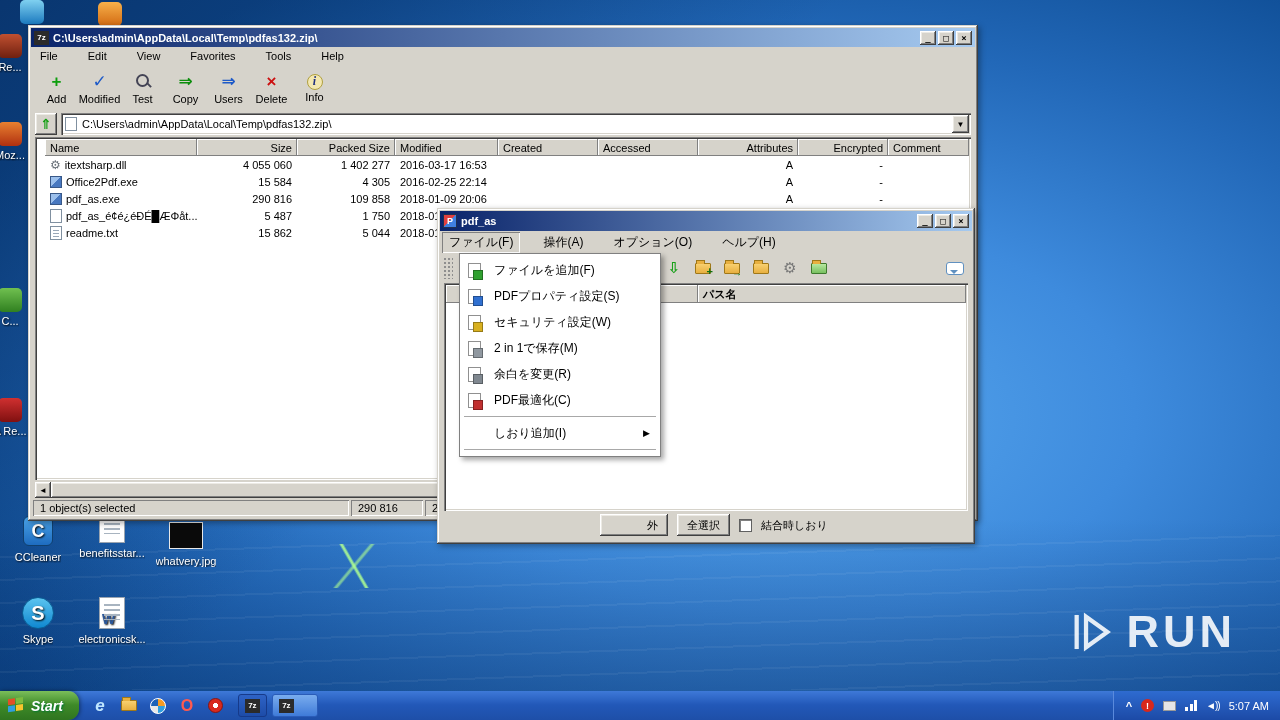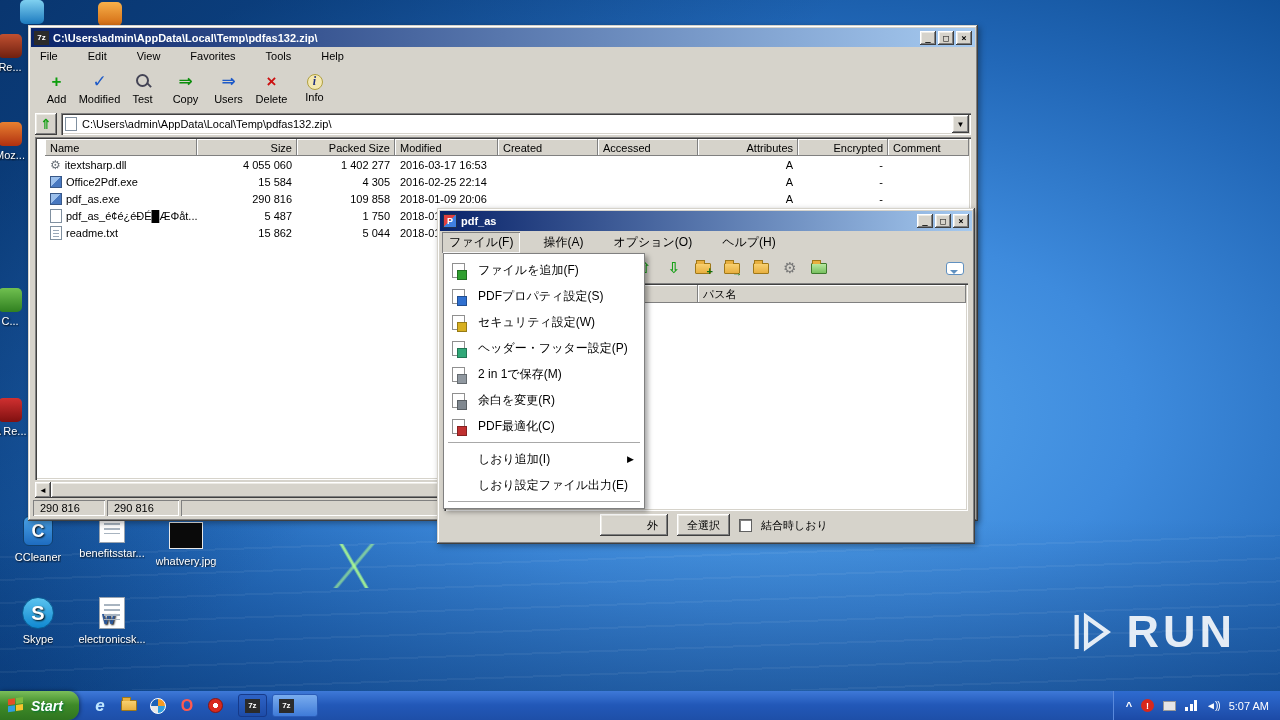--- a/index.html
+++ b/index.html
@@ -93,31 +93,31 @@
   .g-orange { color:#E08828; }
   .g-blue { color:#4878B8; }
   .g-gray { color:#787878; }
   .fold { width:16px; height:11px; background:linear-gradient(#F8D070,#E8B040); border:1px solid #A07818; border-radius:1px; position:relative; }
   .fold::before { content:""; position:absolute; top:-4px; left:0; width:7px; height:3px; background:#E8B040; border:1px solid #A07818; border-bottom:none; }
   .fold.badge::after { content:"+"; position:absolute; right:-3px; bottom:-4px; color:#107010; font-weight:bold; font-size:11px; }
   .fold.arrow::after { content:"→"; position:absolute; right:-3px; bottom:-5px; color:#107010; font-weight:bold; font-size:10px; }
   .fold.green { background:linear-gradient(#B8E8A0,#78C060); border-color:#3E7A2E; }
   .bubble { margin-left:auto; width:18px; height:13px; background:#fff; border:1px solid #6090C0; border-radius:3px; position:relative; }
   .bubble::after { content:""; position:absolute; left:3px; bottom:-4px; border:4px solid transparent; border-top-color:#6090C0; }
-  .plist { flex:1; margin:0 4px; display:flex; flex-direction:column; padding:2px; }
+  .plist { flex:1; margin:0 4px; display:flex; flex-direction:column; padding:2px;font-weight:bold; }
   .pcolhdr { flex:0 0 18px; display:flex; }
   .pcolhdr .hcell { height:18px; }
   .pbody { flex:1; background:#fff; }
   .pbottom { flex:0 0 30px; display:flex; align-items:center; gap:9px; padding:2px 8px 4px 160px; }
   .cbtn { height:22px; display:flex; align-items:center; justify-content:center; padding:0 10px; }
   .cbtn.partial { width:68px; justify-content:flex-end; }
   .checkbox { width:13px; height:13px; background:#fff; box-shadow: inset 1px 1px 0 #808080, inset -1px -1px 0 #fff; border:1px solid #606060; flex:0 0 13px; }
 
   
-  .filemenu { position:absolute; left:6px; top:45px; width:202px; background:#fff; border:1px solid #808080;
+  .filemenu { position:absolute; left:22px; top:45px; width:202px; background:#fff; border:1px solid #808080;
     box-shadow:3px 3px 5px rgba(0,0,0,.35); padding:3px 2px; z-index:60; font-size:12px; }
   .fm-item { height:26px; display:flex; align-items:center; gap:10px; padding:0 8px 0 6px; white-space:nowrap; }
   .mi-icon { width:13px; height:15px; flex:0 0 13px; position:relative; background:#fff; border:1px solid #909090; margin-right:3px; }
   .mi-icon::after { content:""; position:absolute; right:-3px; bottom:-3px; width:8px; height:8px; background:var(--b,#30A030); border:1px solid rgba(0,0,0,.3); }
   .mi-spacer { width:16px; flex:0 0 16px; }
   .fm-sep { border-top:1px solid #A8A8A8; margin:3px 2px; }
   .fm-arrow { margin-left:auto; font-size:9px; }
 
   
   .dicon { position:absolute; width:72px; display:flex; flex-direction:column; align-items:center; gap:3px;
@@ -378,20 +378,21 @@
       <span class="fcell r"></span>
       <span class="fcell"></span>
     </div>
   </div>
   <div class="hscroll">
     <span class="sbtn raised">◄</span>
     <span class="sthumb raised"></span>
     <span class="sbtn raised" style="margin-left:auto;">►</span>
   </div>
   <div class="statusbar">
+    <span class="spanel" style="width:316px;">1 object(s) selected</span>
     <span class="spanel" style="width:72px;">290 816</span>
     <span class="spanel" style="width:72px;">290 816</span>
     <span class="spanel" style="flex:1;"></span>
   </div>
 </div>
 
 <div id="winpdf" class="window">
   <div class="titlebar">
     <span class="pdficon">P</span>
     <span>pdf_as</span>
@@ -455,44 +456,36 @@
     </div>
     <div class="fm-item">
       <span class="mi-icon" style="--b:#3070D0;"></span>
       <span>PDFプロパティ設定(S)</span>
     </div>
     <div class="fm-item">
       <span class="mi-icon" style="--b:#D8B020;"></span>
       <span>セキュリティ設定(W)</span>
     </div>
     <div class="fm-item">
-      <span class="mi-icon" style="--b:#30A878;"></span>
-      <span>ヘッダー・フッター設定(P)</span>
-    </div>
-    <div class="fm-item">
       <span class="mi-icon" style="--b:#9098A0;"></span>
       <span>2 in 1で保存(M)</span>
     </div>
     <div class="fm-item">
       <span class="mi-icon" style="--b:#808890;"></span>
       <span>余白を変更(R)</span>
     </div>
     <div class="fm-item">
       <span class="mi-icon" style="--b:#C03030;"></span>
       <span>PDF最適化(C)</span>
     </div>
     <div class="fm-sep"></div>
     <div class="fm-item">
       <span class="mi-spacer"></span>
       <span>しおり追加(I)</span>
       <span class="fm-arrow">▶</span>
-    </div>
-    <div class="fm-item">
-      <span class="mi-spacer"></span>
-      <span>しおり設定ファイル出力(E)</span>
     </div>
     <div class="fm-sep"></div>
   </div>
 </div>
 
 <div id="taskbar">
   <div class="start">
     <span class="flag">
         <i></i>
         <i></i>

